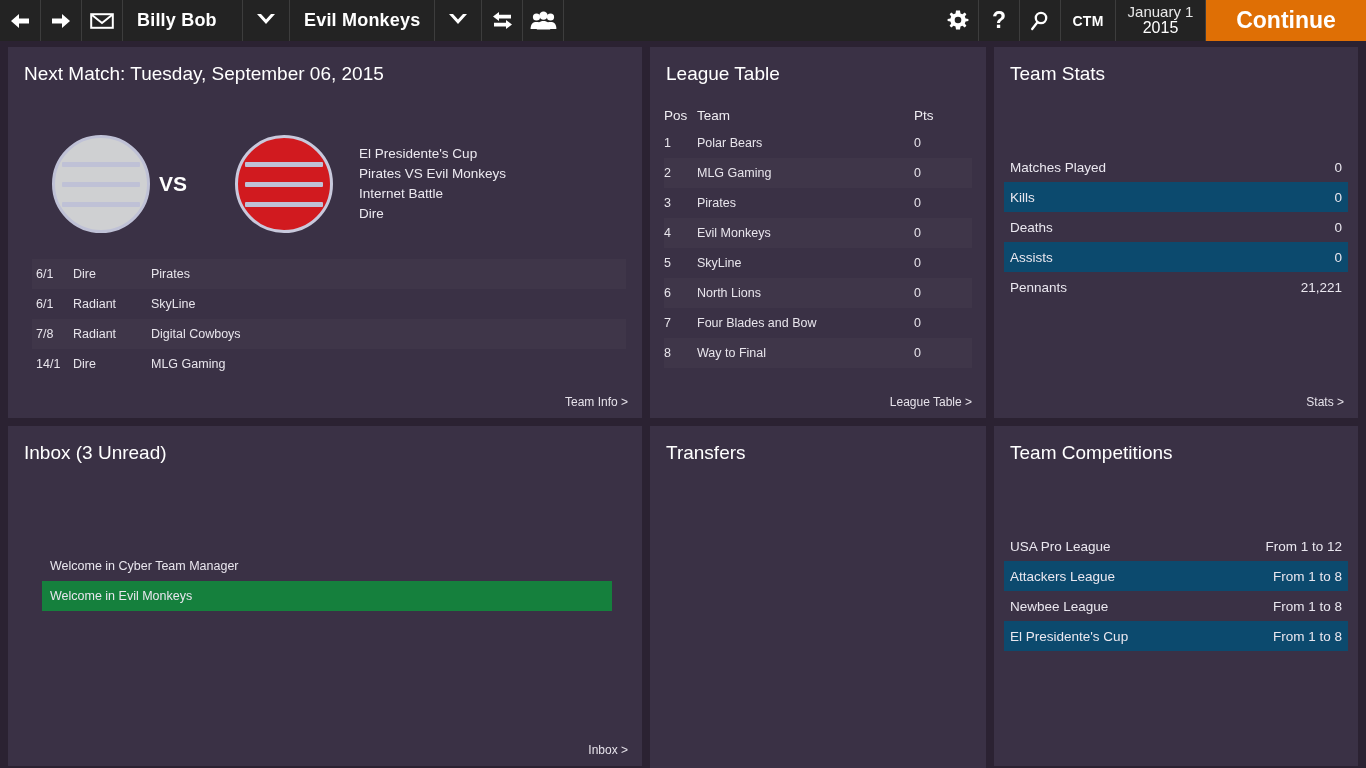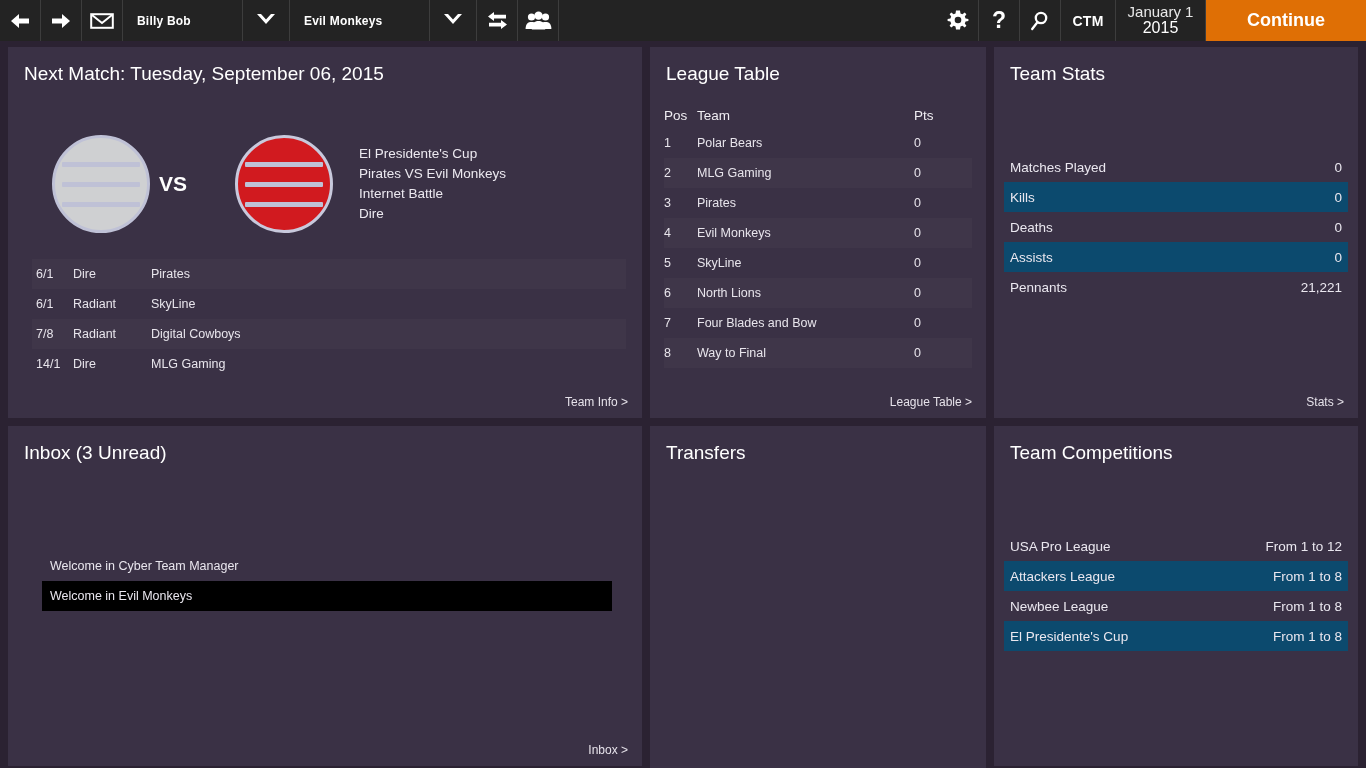--- a/index.html
+++ b/index.html
@@ -22,41 +22,41 @@
     height: 41px;
     border-right: 1px solid #3d3d3d;
     color: #ffffff;
     flex: 0 0 auto;
   }
   .tb-icon { width: 41px; }
   .tb-icon svg { display: block; }
   .tb-name {
     justify-content: flex-start;
     padding-left: 14px; padding-right: 14px;
-    font-size: 12px; font-weight: bold;
+    font-size: 18px; font-weight: bold;
     letter-spacing: .2px;
     min-width: 120px;
   }
   .tb-name.wide { min-width: 140px; }
   .tb-caret { width: 47px; }
   .tb-spacer { flex: 1 1 auto; border-right: none; }
   .tb-ctm {
     font-size: 14px; font-weight: bold; width: 55px;
     letter-spacing: .3px;
   }
   .tb-date {
     flex-direction: column; justify-content: center;
     width: 90px; line-height: 1.05;
   }
   .tb-date .d-top { font-size: 15px; color: #e8e8e8; }
   .tb-date .d-bot { font-size: 16px; color: #ffffff; }
   .tb-continue {
     background: #df6f05;
     color: #ffffff;
-    font-size: 18px; font-weight: bold;
+    font-size: 23px; font-weight: bold;
     width: 160px;
     border-right: none;
     cursor: pointer;
     align-items: center;
   }
 
   
   .grid {
     position: absolute; left: 0; top: 41px;
     width: 1366px; height: 727px;
@@ -153,21 +153,21 @@
   .kvrow.alt { background: #0c4a6e; }
   .kvrow .kv-val { color: #eae7ef; }
 
   
   .inbox-list { position: absolute; left: 34px; right: 30px; top: 125px; }
   .inbox-item {
     height: 30px; display: flex; align-items: center;
     padding: 0 8px;
     font-size: 12.5px; color: #e9e6ee;
   }
-  .inbox-item.alt { background: #000000; align-items: center; }
+  .inbox-item.alt { background: #15803d; align-items: center; }
 </style>
 </head>
 <body>
 
 <div class="topbar">
 
   <div class="tb-cell tb-icon">
     <span>
       <svg width="26" height="20" viewBox="0 0 26 20">
         <path d="M12 3 L4 10 L12 17 L12 12.5 L22 12.5 L22 7.5 L12 7.5 Z" fill="#fff"></path>

